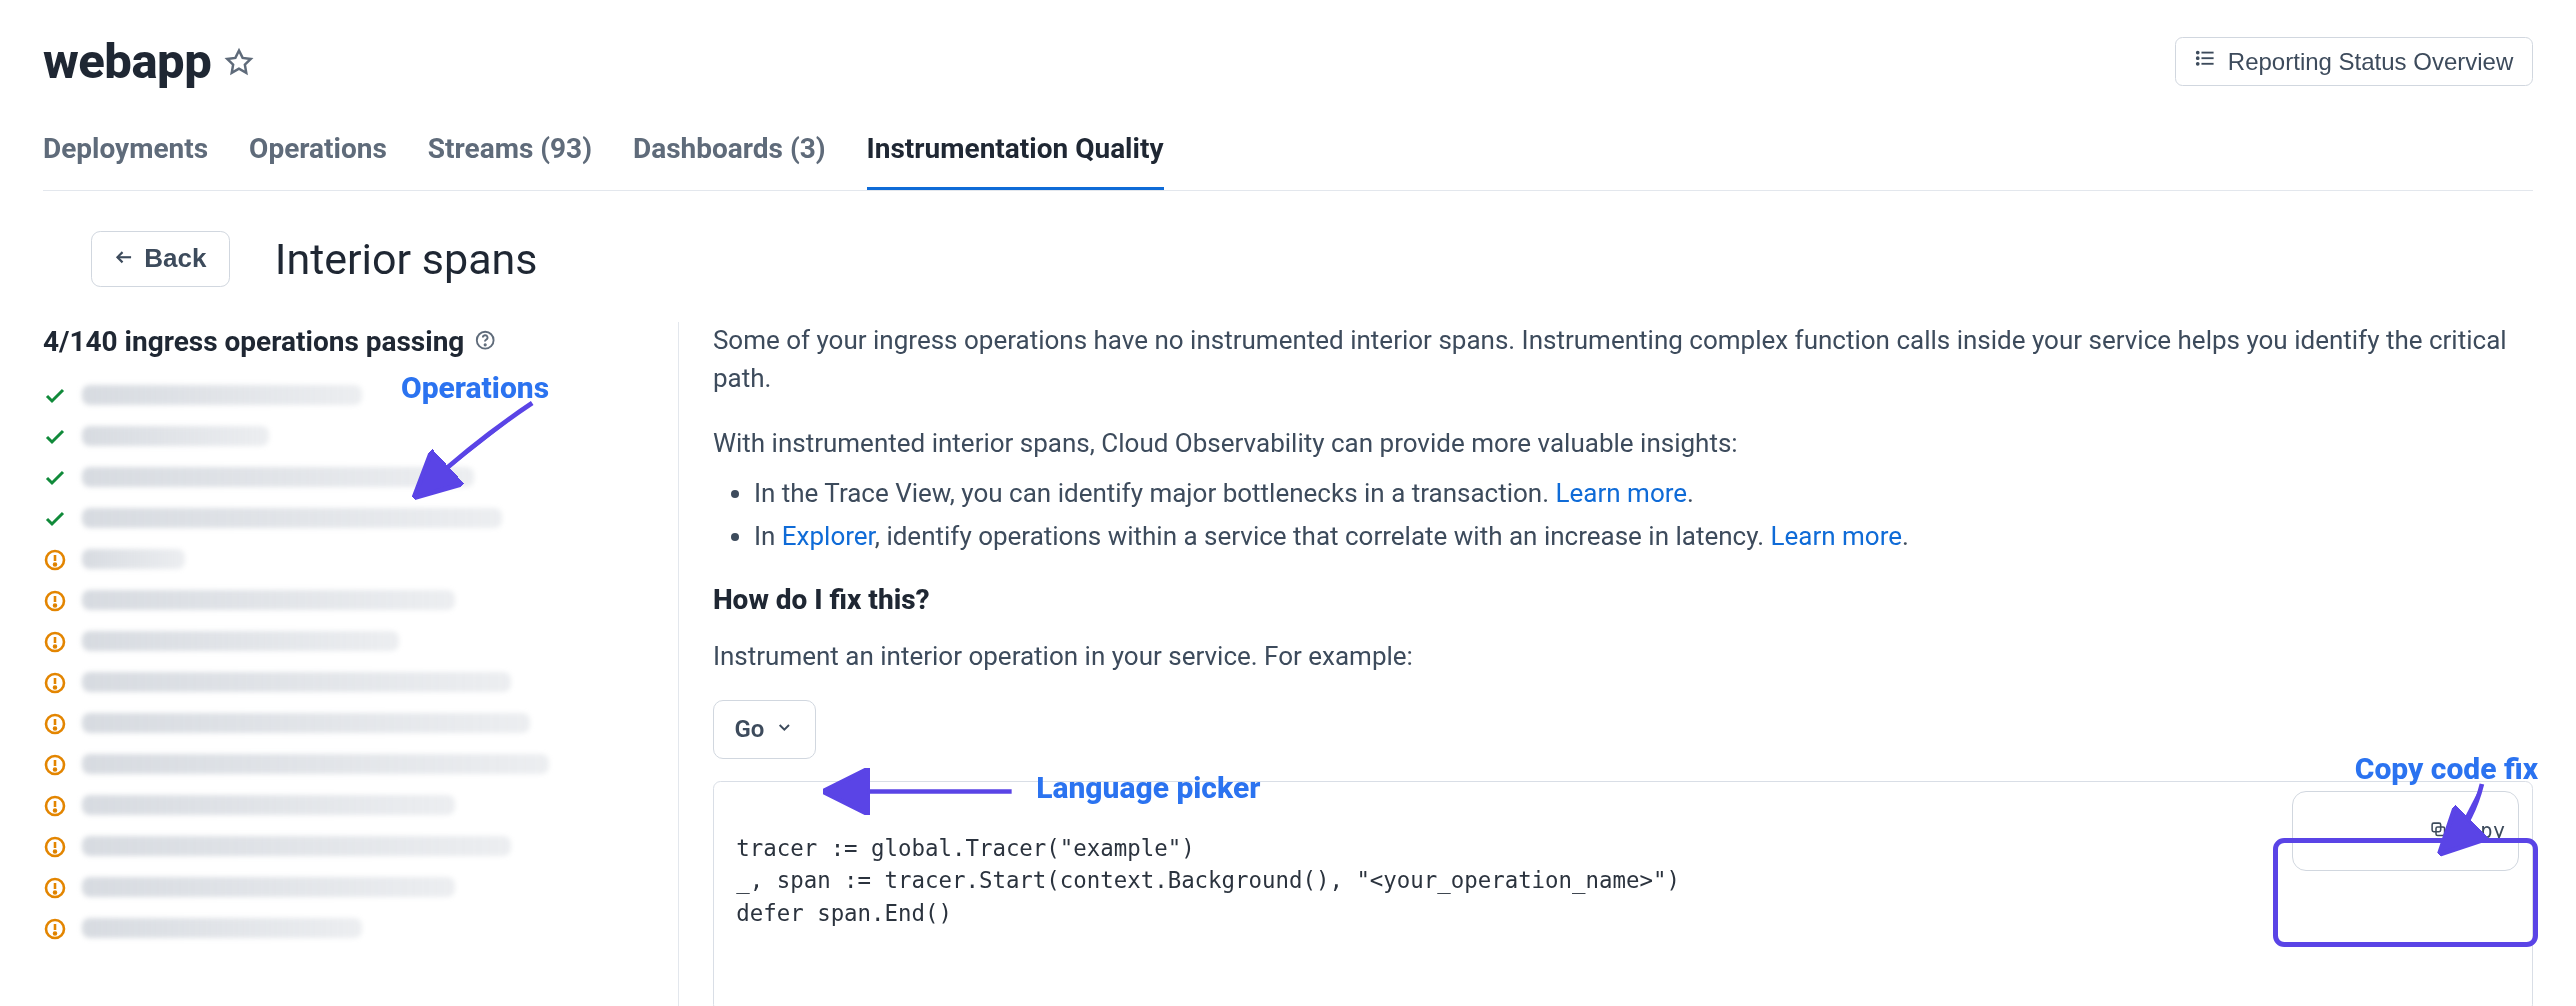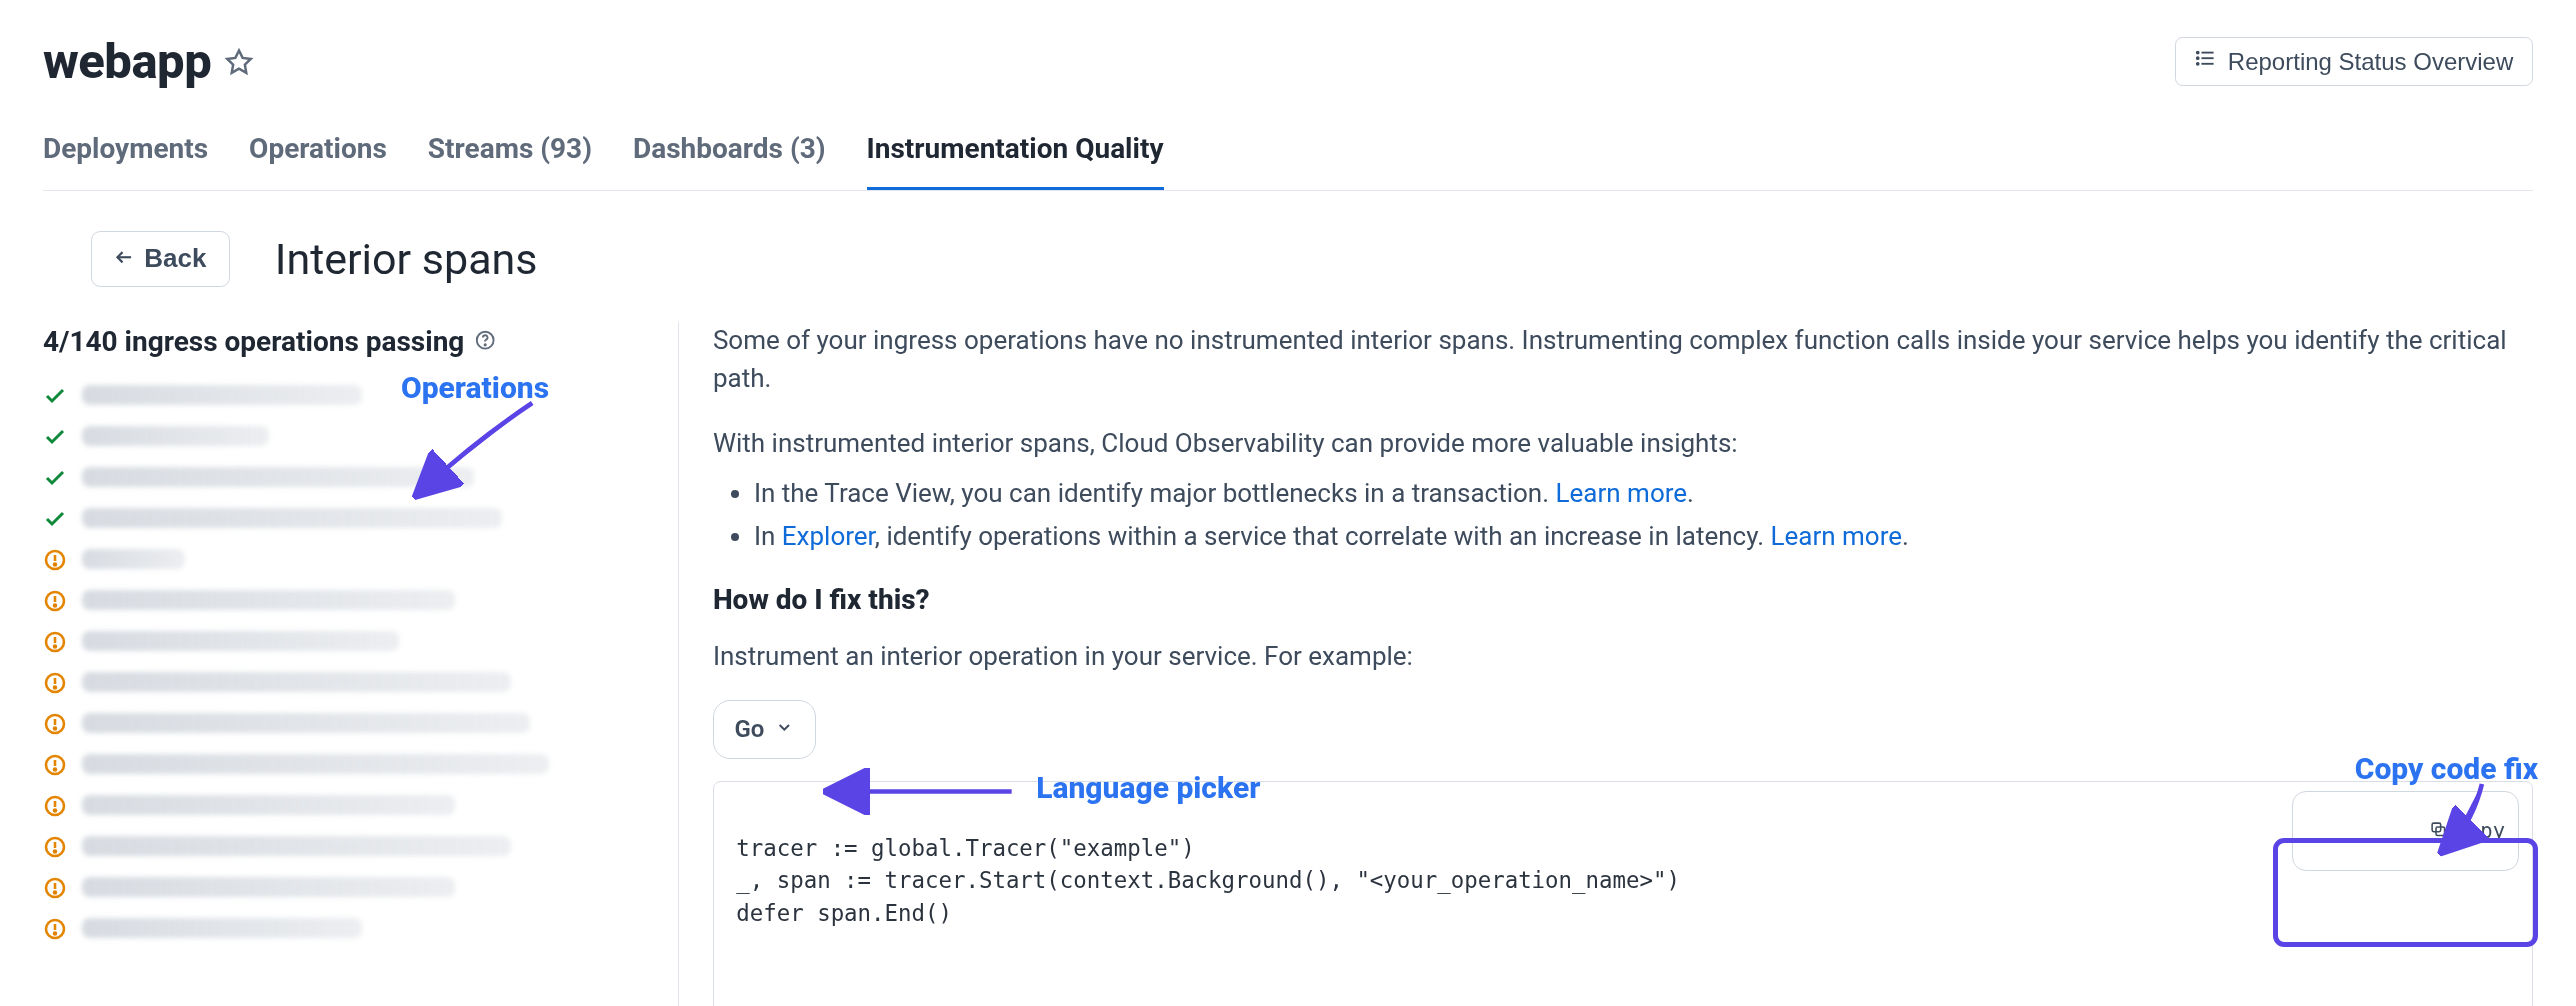--- a/index.html
+++ b/index.html
@@ -80,21 +80,21 @@
   }
 
   
   .para{font-size:26px;color:var(--ink-2);margin-bottom:28px;max-width:1867px}
   .h3{font-size:28px;font-weight:800;color:var(--ink);margin:24px 0 17px}
   ul.right-list{margin:0 0 24px 41px;padding:0}
   ul.right-list li{font-size:26px;color:var(--ink-2);margin:5.6px 0}
   a.doclink{color:var(--blue);text-decoration:none}
   .lang-picker{
     display:inline-flex;align-items:center;gap:11px;
-    border:0.9px solid var(--btn-border);border-radius:17px;
+    border:0.9px solid var(--btn-border);border-radius:10px;
     padding:11.2px 20.5px;font-size:24px;font-weight:600;color:var(--ink-2);background:#fff;
     margin:15px 0 22.4px;
   }
   .lang-picker svg{width:18.7px;height:18.7px;stroke:var(--ink-2);fill:none;stroke-width:2.5}
 
   .codewrap{
     position:relative;border:0.9px solid var(--code-border);border-radius:7.5px;background:var(--code-bg);
     padding:17px 22.4px;font-family:ui-monospace,SFMono-Regular,Menlo,Consolas,monospace;font-size:22.4px;color:#2b333e;white-space:pre;overflow:hidden;
   }
   .copy-btn{

